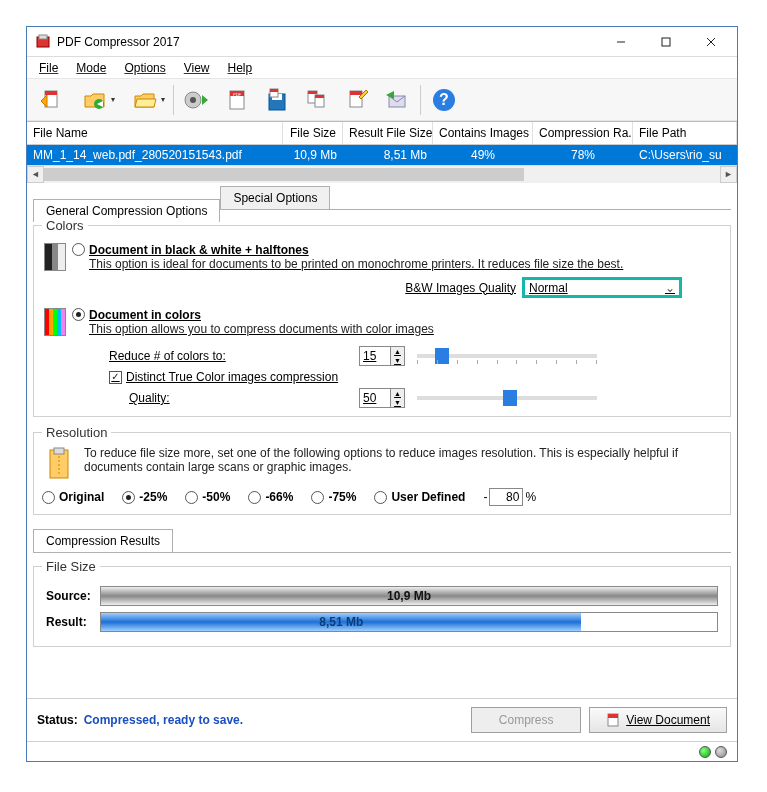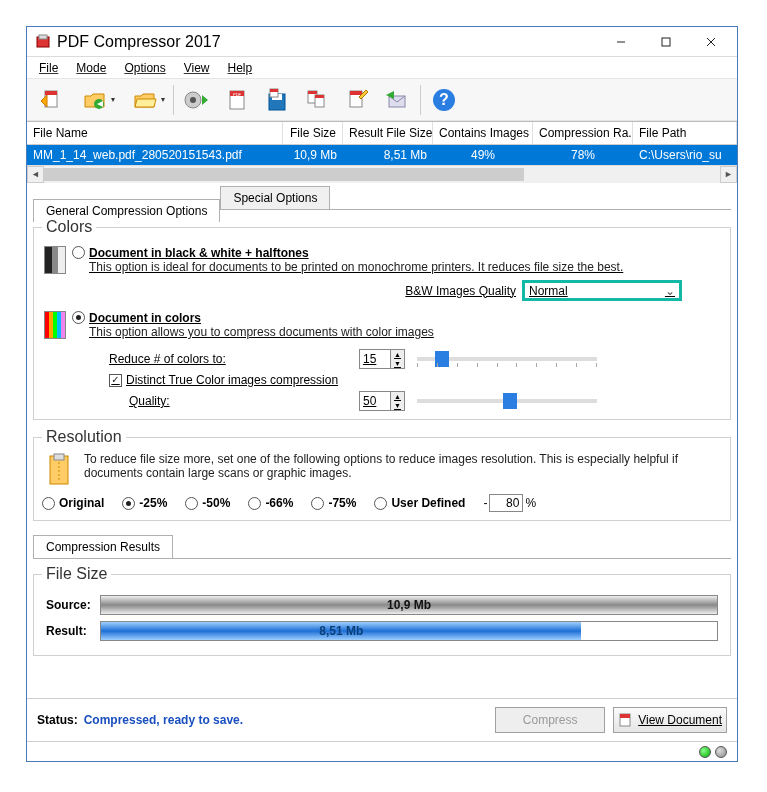--- a/index.html
+++ b/index.html
@@ -1,20 +1,20 @@
 <!DOCTYPE html>
 <html><head>
 <meta charset="utf-8">
 <style>
 * { box-sizing: border-box; margin: 0; padding: 0; }
 body { font-family: "Segoe UI", Tahoma, sans-serif; font-size: 12px; background: #fff; width: 767px; height: 792px; position: relative; overflow: hidden; }
 .window { position: absolute; left: 26px; top: 26px; width: 712px; height: 736px; border: 1px solid #4a7ab8; background: #fff; display: flex; flex-direction: column; }
 .titlebar { height: 30px; display: flex; align-items: center; padding: 0 4px 0 8px; border-bottom: 1px solid #dcdcdc; }
 .titlebar .appicon { width: 16px; height: 16px; margin-right: 6px; }
-.titlebar .title { flex: 1; font-size: 16px; }
+.titlebar .title { flex: 1; font-size: 12px; }
 .winbtns { display: flex; }
 .winbtn { width: 45px; height: 28px; display: flex; align-items: center; justify-content: center; }
 .winbtn svg { width: 10px; height: 10px; }
 .menubar { height: 22px; display: flex; align-items: center; padding: 0 4px; border-bottom: 1px solid #e5e5e5; gap: 2px; }
 .menubar span { padding: 4px 8px; text-decoration: underline; text-decoration-color: #333; }
 .toolbar { height: 42px; display: flex; align-items: center; padding: 2px 4px; gap: 2px; border-bottom: 1px solid #e5e5e5; background: #f7f7f7; }
 .tbtn { width: 38px; height: 36px; display: flex; align-items: center; justify-content: center; border: 1px solid transparent; border-radius: 2px; }
 .tbtn.drop { width: 48px; position: relative; }
 .tbtn.drop::after { content: "▾"; position: absolute; right: 3px; font-size: 8px; color: #333; }
 .divider { width: 1px; height: 30px; background: #ccc; margin: 0 2px; }
@@ -26,21 +26,21 @@
 .c0 { width: 256px; } .c1 { width: 60px; text-align: right; } .c2 { width: 90px; text-align: right; } .c3 { width: 100px; text-align: center; } .c4 { width: 100px; text-align: center; } .c5 { flex: 1; }
 .hscroll { height: 17px; display: flex; align-items: center; border-top: 1px solid #ddd; background: #f0f0f0; }
 .hscroll .arrow { width: 17px; height: 17px; display: flex; align-items: center; justify-content: center; background: #f0f0f0; border: 1px solid #ccc; font-size: 9px; color: #555; }
 .hscroll .track { flex: 1; height: 17px; background: #f0f0f0; position: relative; }
 .hscroll .thumb { position: absolute; left: 0; top: 2px; width: 480px; height: 13px; background: #cdcdcd; }
 .body { flex: 1; padding: 4px 6px 4px 6px; display: flex; flex-direction: column; overflow: hidden; }
 .tabs { display: flex; border-bottom: 1px solid #b0b0b0; }
 .tab { padding: 4px 12px; border: 1px solid #b0b0b0; border-bottom: none; background: #fff; position: relative; top: 13px; font-size: 12px; }
 .tab.inactive { background: #f0f0f0; top: 0; }
 .fieldset { border: 1px solid #d0d0d0; margin-top: 8px; padding: 6px 8px 8px 8px; position: relative; }
-.fieldset > legend { font-size: 16px; padding: 0 4px; color: #333; }
+.fieldset > legend { font-size: 13px; padding: 0 4px; color: #333; }
 .colors-row { display: flex; align-items: flex-start; margin-top: 4px; text-decoration: underline; }
 .swatch { width: 22px; height: 28px; margin: 0 6px 0 2px; }
 .swatch.bw { background: linear-gradient(to right, #222 0 33%, #888 33% 66%, #eee 66% 100%); border: 1px solid #888; }
 .swatch.color { background: linear-gradient(to right, red 0 20%, orange 20% 40%, lime 40% 60%, #0bf 60% 80%, violet 80% 100%); border: 1px solid #888; }
 .radio { width: 13px; height: 13px; border: 1px solid #555; border-radius: 50%; display: inline-flex; align-items: center; justify-content: center; margin-right: 4px; vertical-align: middle; background: #fff; }
 .radio.checked::after { content: ""; width: 5px; height: 5px; background: #222; border-radius: 50%; }
 .checkbox { width: 13px; height: 13px; border: 1px solid #555; display: inline-flex; align-items: center; justify-content: center; margin-right: 4px; vertical-align: middle; background: #fff; }
 .checkbox.checked::after { content: "✓"; font-size: 10px; line-height: 10px; color: #222; }
 .bold { font-weight: 600; }
 .desc { font-size: 12px; color: #222; }
@@ -64,21 +64,21 @@
 .results-line { border-bottom: 1px solid #b0b0b0; }
 .barwrap { display: flex; align-items: center; margin: 6px 4px; }
 .barwrap .lbl { width: 54px; font-weight: 600; }
 .bar { flex: 1; height: 20px; border: 1px solid #888; background: #fff; position: relative; }
 .bar .fill { position: absolute; left: 0; top: 0; bottom: 0; display: flex; align-items: center; justify-content: center; font-weight: 600; }
 .bar.src .fill { width: 100%; background: linear-gradient(to bottom, #eee, #888, #eee); color: #111; }
 .bar.res .fill { width: 78%; background: linear-gradient(to bottom, #9ecfff, #1e6fd6, #9ecfff); color: #0a3e7a; }
 .bottom { border-top: 1px solid #d0d0d0; padding: 8px 10px; display: flex; align-items: center; }
 .status-label { font-weight: 600; margin-right: 6px; }
 .status-text { color: #1a4fbf; font-weight: 600; }
-.btn { display: inline-flex; align-items: center; justify-content: center; gap: 6px; border: 1px solid #a0a0a0; background: linear-gradient(#fafafa,#e5e5e5); padding: 4px 4px; min-width: 110px; height: 26px; }
+.btn { display: inline-flex; align-items: center; justify-content: center; gap: 6px; border: 1px solid #a0a0a0; background: linear-gradient(#fafafa,#e5e5e5); padding: 4px 16px; min-width: 110px; height: 26px; }
 .btn.disabled { color: #999; background: #eee; }
 .statusbar { height: 20px; border-top: 1px solid #d0d0d0; display: flex; align-items: center; justify-content: flex-end; padding-right: 10px; gap: 4px; }
 .led { width: 12px; height: 12px; border-radius: 50%; border: 1px solid #555; }
 .led.g { background: radial-gradient(circle at 35% 35%, #8f8, #0a0); }
 .led.off { background: radial-gradient(circle at 35% 35%, #ddd, #888); }
 .indent { padding-left: 20px; }
 </style>
 </head>
 <body>
 

